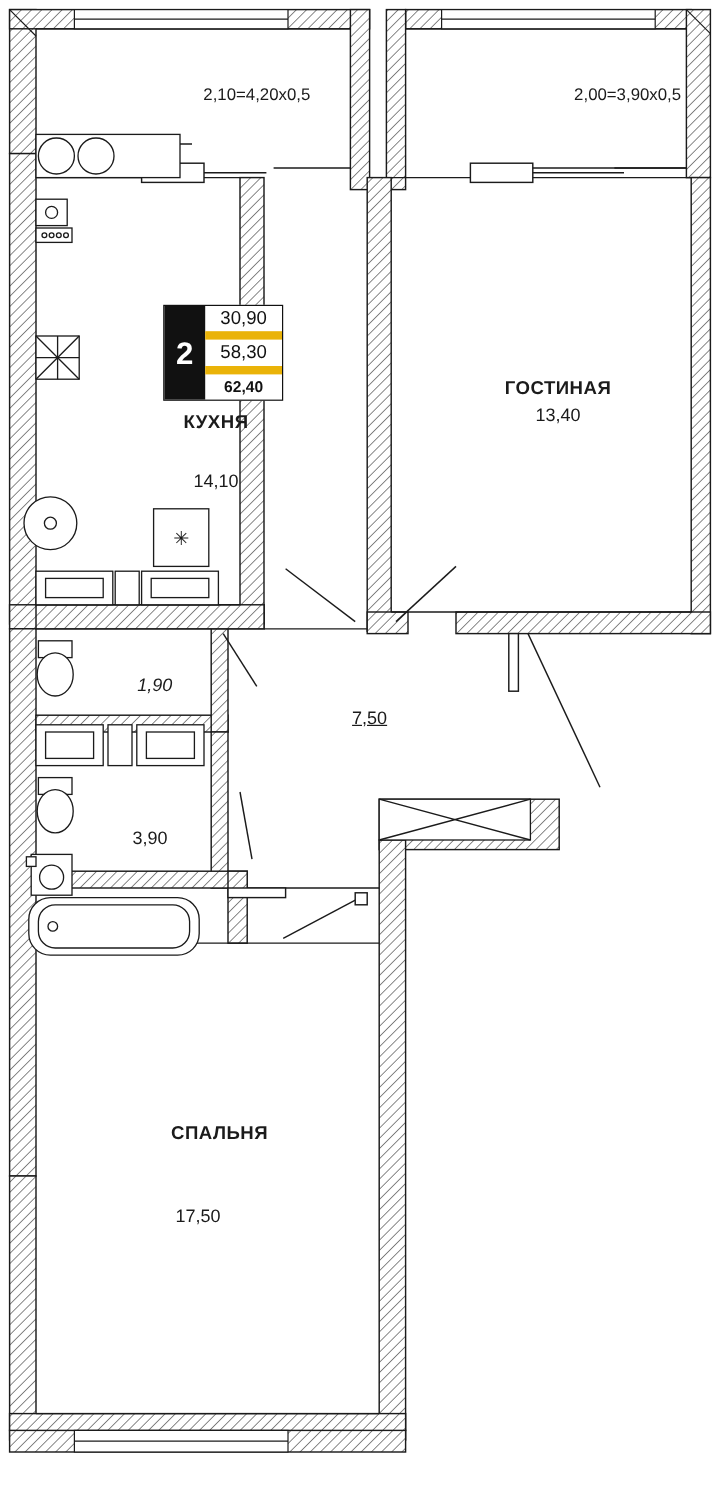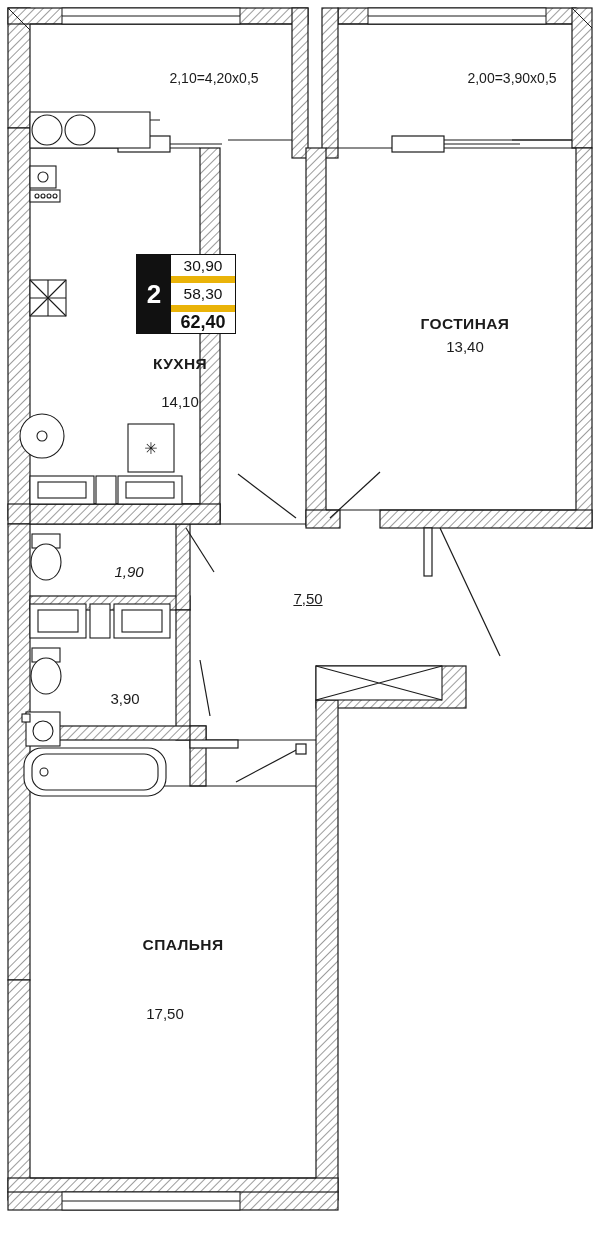--- a/index.html
+++ b/index.html
@@ -78,21 +78,21 @@
     align-items: center;
     justify-content: center;
     font-size: 15.5px;
     color: #111;
     border-bottom: 7px solid #eab308;
     box-sizing: border-box;
   }
   .badge-figs div:last-child {
     border-bottom: none;
     font-weight: bold;
-    font-size: 18px;
+    font-size: 13px;
   }
 </style>
 </head>
 <body>
 
 <div id="plan">
 
   <svg class="svg-layer" viewBox="0 0 600 1244">
     <defs>
       <pattern id="hatch" width="6" height="6" patternUnits="userSpaceOnUse" patternTransform="rotate(45)">
@@ -276,23 +276,23 @@
   <div class="badge">
     <div class="badge-rooms">2</div>
     <div class="badge-figs">
       <div>30,90</div>
       <div>58,30</div>
       <div>62,40</div>
     </div>
   </div>
 
   <div class="lbl lbl-dim" style="left:166px; top:70px;">2,10=4,20x0,5</div>
-  <div class="lbl lbl-dim" style="left:464px; top:70px;">2,00=3,90x0,5</div>
-
-  <div class="lbl lbl-name" style="left:180px; top:355px;">КУХНЯ</div>
+  <div class="lbl lbl-dim" style="left:475px; top:70px;">2,00=3,90x0,5</div>
+
+  <div class="lbl lbl-name" style="left:180px; top:344px;">КУХНЯ</div>
   <div class="lbl lbl-area" style="left:180px; top:393px;">14,10</div>
 
   <div class="lbl lbl-name" style="left:465px; top:315px;">ГОСТИНАЯ</div>
   <div class="lbl lbl-area" style="left:465px; top:338px;">13,40</div>
 
   <div class="lbl lbl-name" style="left:165px; top:936px;margin-left:18px;">СПАЛЬНЯ</div>
   <div class="lbl lbl-area" style="left:165px; top:1005px;">17,50</div>
 
   <div class="lbl lbl-area" style="left:129px; top:563px;font-style:italic;">1,90</div>
   <div class="lbl lbl-area" style="left:125px; top:690px;">3,90</div>

